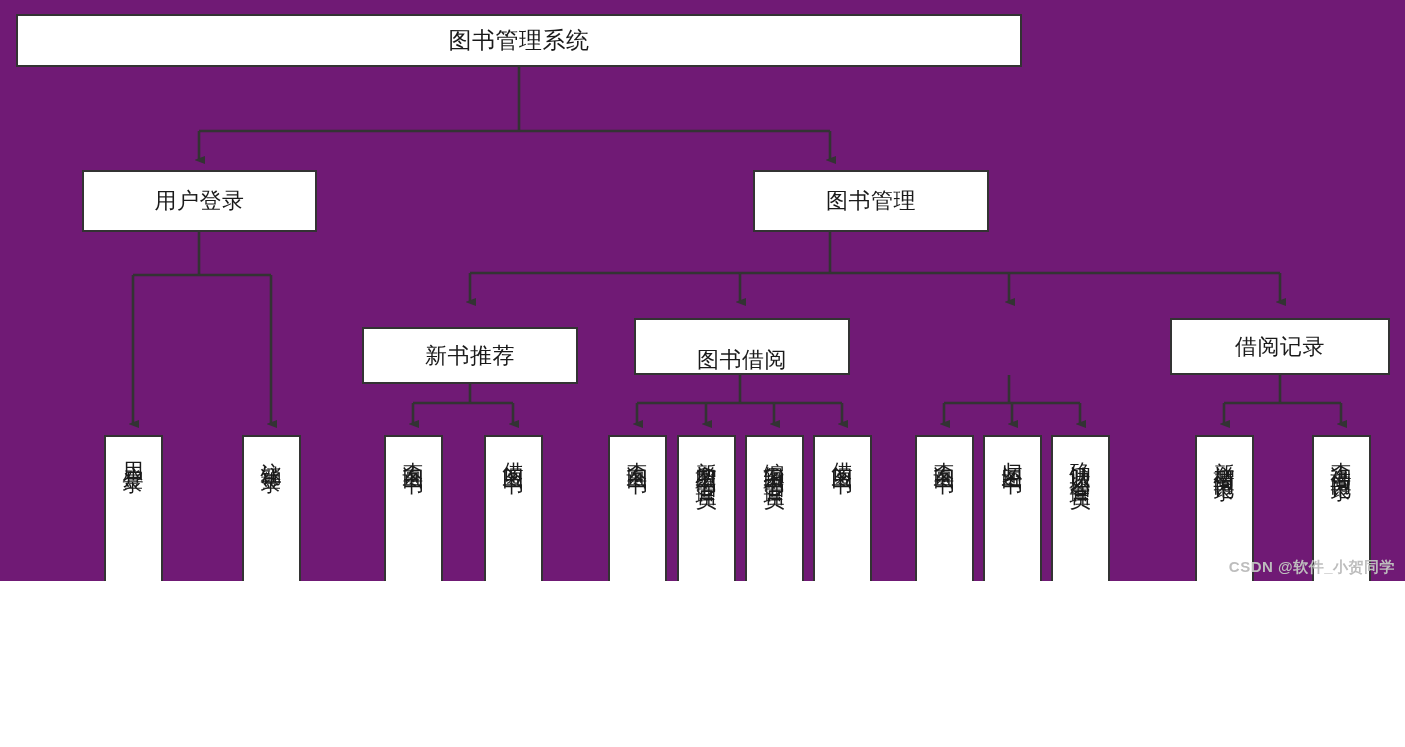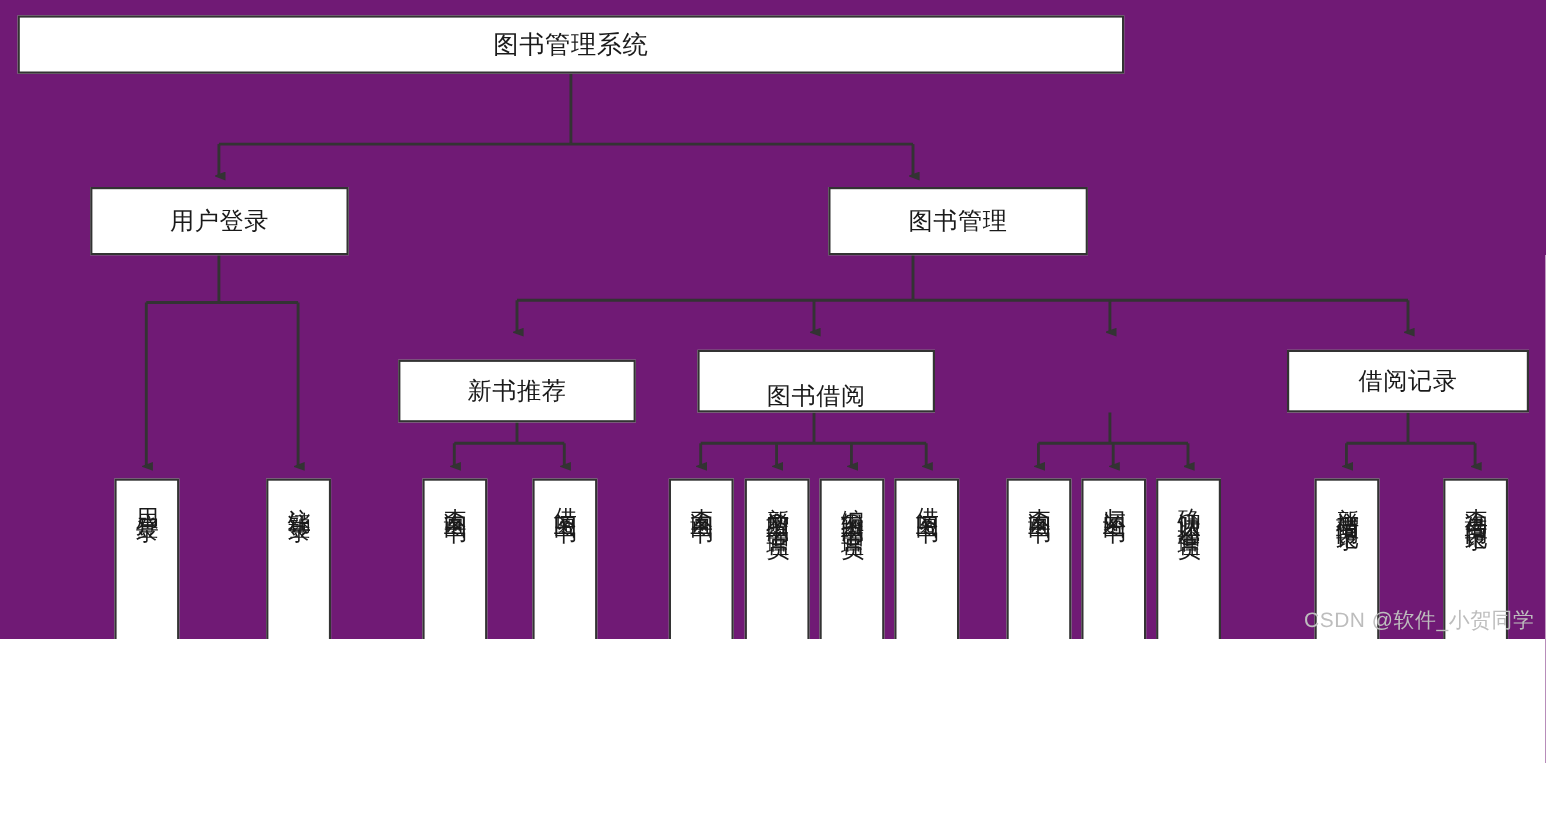--- a/index.html
+++ b/index.html
@@ -57,25 +57,26 @@
     font-size: 21px;
     letter-spacing: 4px;
     line-height: 1;
     white-space: nowrap;
   }
   #root-node .label { font-size: 23px; }
   .watermark {
     position: absolute;
     right: 10px;
     bottom: 4px;
-    font-size: 19px;
+    font-size: 15px;
     color: #bdbdbd;
     z-index: 5;
     white-space: nowrap;
     letter-spacing: 0.5px;
+    font-weight: bold;
   }
 </style>
 </head>
 <body>
 
 <div id="canvas">
 
   <svg id="edges" viewBox="0 0 1405 747" xmlns="http://www.w3.org/2000/svg">
     <defs>
       <marker id="arw" markerWidth="10" markerHeight="10" refX="4" refY="6" orient="auto" markerUnits="userSpaceOnUse">

